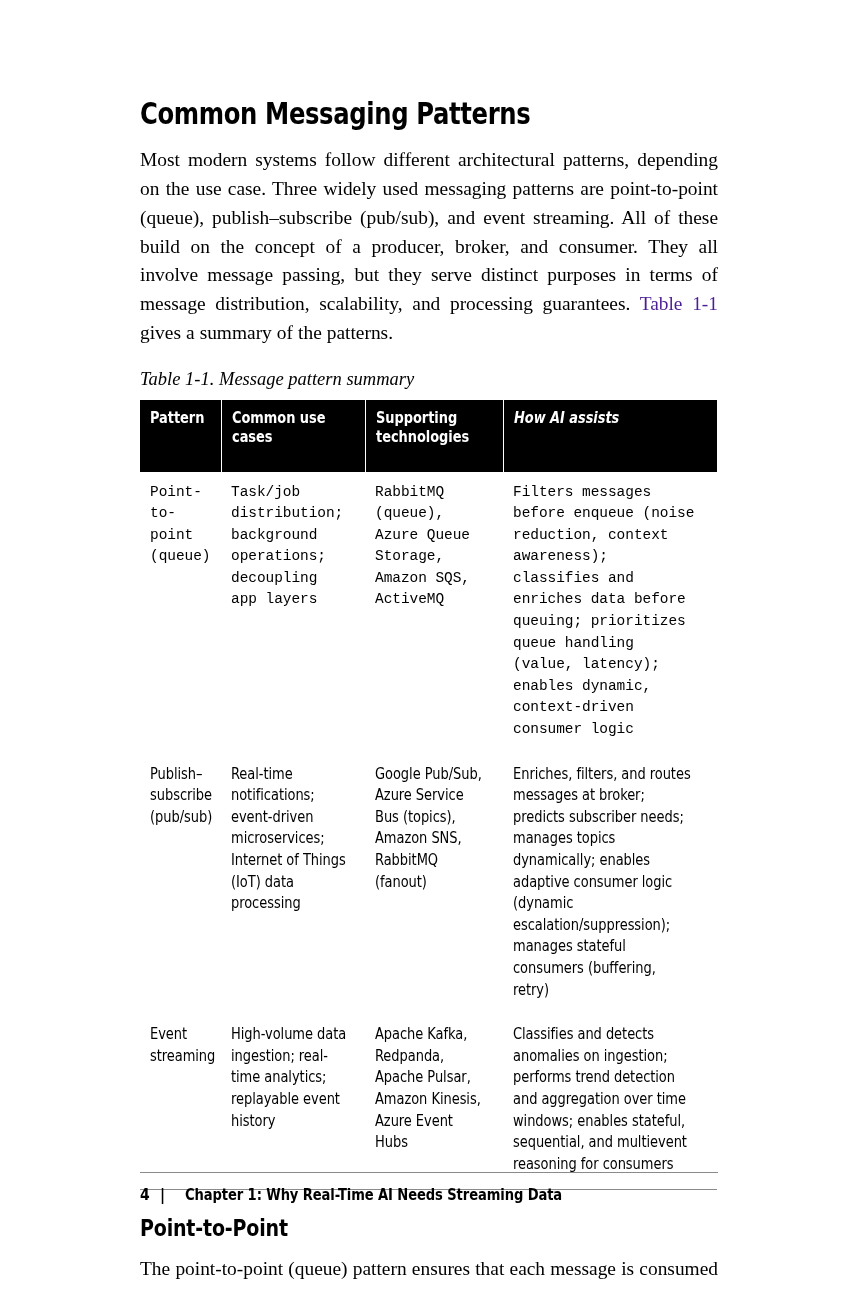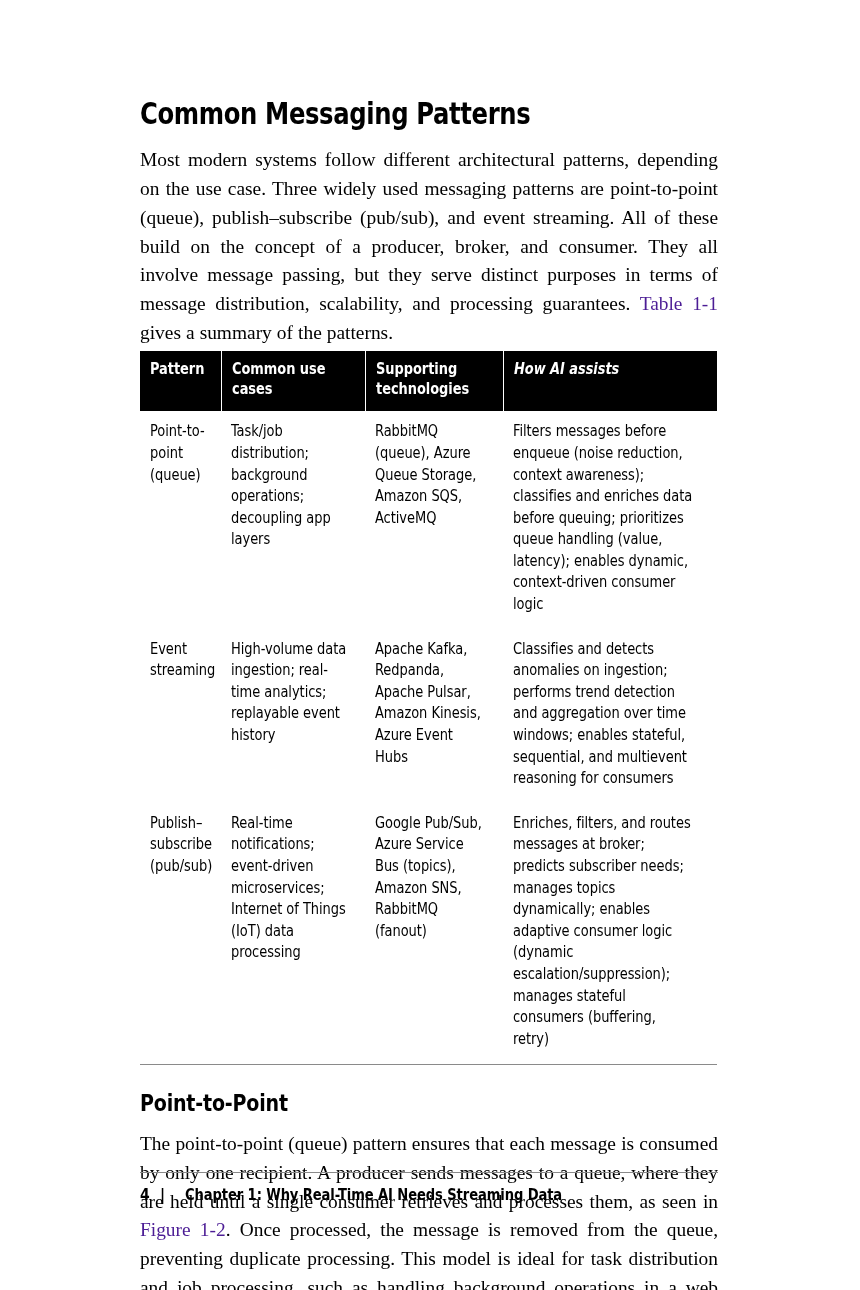--- a/index.html
+++ b/index.html
@@ -98,21 +98,21 @@
   table.msg-table col.c3 { width: 138px; }
   table.msg-table col.c4 { width: 214px; }
 
   table.msg-table thead th {
     background: #000000;
     color: #ffffff;
     font-size: 15.5px;
     font-weight: bold;
     text-align: left;
     vertical-align: top;
-    padding: 9px 10px 12px 10px;
+    padding: 9px 10px 24px 10px;
     line-height: 19.5px;
     border-right: 1px solid #ffffff;
     letter-spacing: -0.05px;
   }
   table.msg-table thead th:last-child {
     border-right: none;
     font-style: italic;
   }
   table.msg-table thead th .th-inner {
     display: block;
@@ -128,20 +128,21 @@
     color: #000000;
     letter-spacing: -0.05px;
   }
   table.msg-table tbody td .td-inner {
     display: block;
     transform: scaleX(0.94);
     transform-origin: left top;
   }
   table.msg-table tbody tr:first-child td {
     padding-top: 10px;
+    font-family: Liberation Mono, monospace;
   }
 
   
   .footer {
     position: absolute;
     left: 140px;
     top: 1172px;
     width: 578px;
   }
   .footer-rule {
@@ -177,20 +178,21 @@
 <body>
 
 <div class="page">
 
   <div class="content">
 
     <h1 class="section-title">Common Messaging Patterns</h1>
 
     <p class="body"><span>Most modern systems follow different architectural patterns, depending on the use case. Three widely used messaging patterns are point-to-point (queue), publish–subscribe (pub/sub), and event streaming. All of these build on the concept of a producer, broker, and consumer. They all involve message passing, but they serve distinct purposes in terms of message distribution, scalability, and processing guarantees. </span><span class="xref">Table 1-1</span><span> gives a summary of the patterns.</span></p>
 
+    <div class="table-caption">Table 1-1. Message pattern summary</div>
 
     <div class="tbl-wrap">
       <table class="msg-table">
         <colgroup>
           <col class="c1">
             <col class="c2">
             <col class="c3">
             <col class="c4">
         </colgroup>
         <thead>
@@ -219,44 +221,44 @@
               </td>
             <td>
                 <span class="td-inner">RabbitMQ (queue), Azure Queue Storage, Amazon SQS, ActiveMQ</span>
               </td>
             <td>
                 <span class="td-inner">Filters messages before enqueue (noise reduction, context awareness); classifies and enriches data before queuing; prioritizes queue handling (value, latency); enables dynamic, context-driven consumer logic</span>
               </td>
           </tr>
           <tr>
             <td>
+                <span class="td-inner">Publish–subscribe (pub/sub)</span>
+              </td>
+            <td>
+                <span class="td-inner">Real-time notifications; event-driven microservices; Internet of Things (IoT) data processing</span>
+              </td>
+            <td>
+                <span class="td-inner">Google Pub/Sub, Azure Service Bus (topics), Amazon SNS, RabbitMQ (fanout)</span>
+              </td>
+            <td>
+                <span class="td-inner">Enriches, filters, and routes messages at broker; predicts subscriber needs; manages topics dynamically; enables adaptive consumer logic (dynamic escalation/suppression); manages stateful consumers (buffering, retry)</span>
+              </td>
+          </tr>
+          <tr>
+            <td>
                 <span class="td-inner">Event streaming</span>
               </td>
             <td>
                 <span class="td-inner">High-volume data ingestion; real-time analytics; replayable event history</span>
               </td>
             <td>
                 <span class="td-inner">Apache Kafka, Redpanda, Apache Pulsar, Amazon Kinesis, Azure Event Hubs</span>
               </td>
             <td>
                 <span class="td-inner">Classifies and detects anomalies on ingestion; performs trend detection and aggregation over time windows; enables stateful, sequential, and multievent reasoning for consumers</span>
-              </td>
-          </tr>
-          <tr>
-            <td>
-                <span class="td-inner">Publish–subscribe (pub/sub)</span>
-              </td>
-            <td>
-                <span class="td-inner">Real-time notifications; event-driven microservices; Internet of Things (IoT) data processing</span>
-              </td>
-            <td>
-                <span class="td-inner">Google Pub/Sub, Azure Service Bus (topics), Amazon SNS, RabbitMQ (fanout)</span>
-              </td>
-            <td>
-                <span class="td-inner">Enriches, filters, and routes messages at broker; predicts subscriber needs; manages topics dynamically; enables adaptive consumer logic (dynamic escalation/suppression); manages stateful consumers (buffering, retry)</span>
               </td>
           </tr>
         </tbody>
       </table>
     </div>
 
     <h2 class="sub-title">Point-to-Point</h2>
 
     <p class="body"><span>The point-to-point (queue) pattern ensures that each message is consumed by only one recipient. A producer sends messages to a queue, where they are held until a single consumer retrieves and processes them, as seen in </span><span class="xref">Figure 1-2</span><span>. Once processed, the message is removed from the queue, preventing duplicate processing. This model is ideal for task distribution and job processing, such as handling background operations in a web application.</span></p>
 

